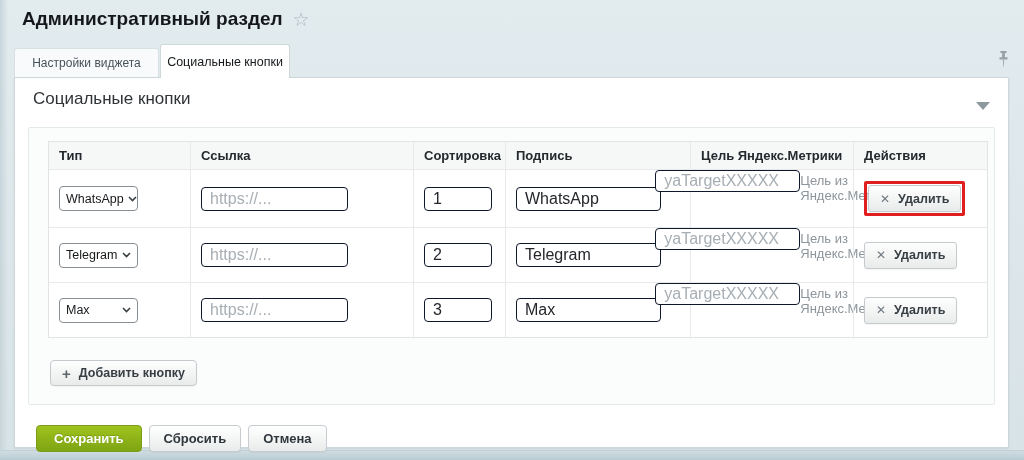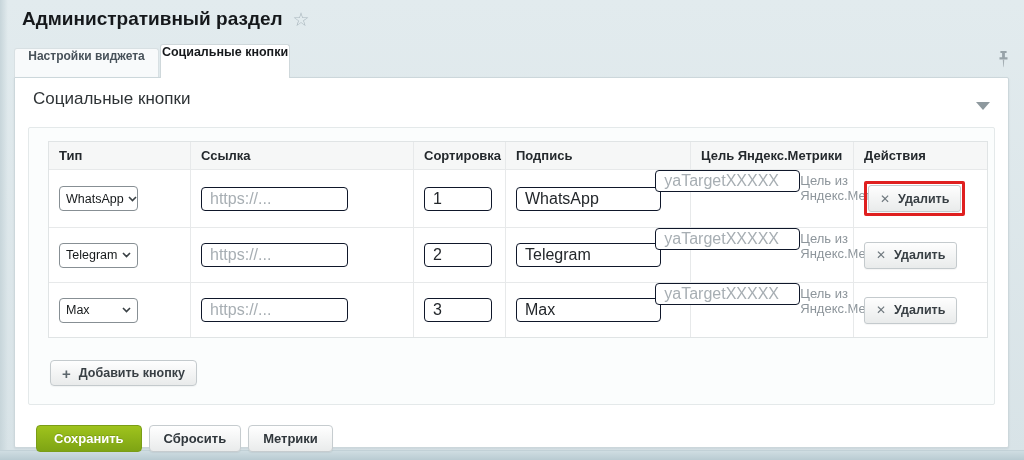--- a/index.html
+++ b/index.html
@@ -14,22 +14,22 @@
     background:linear-gradient(to right,#c7d5da,rgba(199,213,218,0));}
   .bottom-strip{position:absolute;left:0;right:0;top:450px;height:10px;
     background:linear-gradient(#cfdde2,#b9cbd2);border-top:1px solid #c3d2d8;}
 
   
   .page-header{position:absolute;left:22px;top:8px;display:flex;align-items:center;gap:10px;}
   .page-title{font-size:19px;font-weight:bold;color:#15181b;}
   .star{font-size:19px;color:#a9b6bd;line-height:1;cursor:pointer;}
 
   
-  .tab{position:absolute;display:flex;align-items:flex-start;justify-content:center;
-    font-size:12px;font-weight:bold;cursor:pointer;}
+  .tab{position:absolute;display:flex;align-items:center;justify-content:center;
+    font-size:12px;font-weight:normal;cursor:pointer;}
   .tab-inactive{left:14px;top:48px;width:145px;height:29px;
     background:#f8fafb;border:1px solid #d8e0e3;border-bottom:none;
     border-radius:3px 3px 0 0;color:#48525a;z-index:1;}
   .tab-active{left:160px;top:44px;width:130px;height:34px;
     background:#ffffff;border:1px solid #cfd8db;border-bottom:none;
     border-radius:3px 3px 0 0;color:#16191c;font-size:12.5px;z-index:3;}
 
   .pin{position:absolute;cursor:pointer;line-height:0;}
   .pin-top{left:997px;top:50px;}
   .pin-bottom{left:991px;top:422px;}
@@ -227,21 +227,21 @@
 
     <button class="gray-btn add-button">
       <span class="plus-icon">+</span>
       <span>Добавить кнопку</span>
     </button>
   </div>
 
   <div class="footer-actions">
     <button class="btn save-btn">Сохранить</button>
     <button class="btn plain-btn">Сбросить</button>
-    <button class="btn plain-btn">Метрики</button>
+    <button class="btn plain-btn">Отмена</button>
   </div>
 </div>
 
 <div class="pin pin-bottom">
   <svg width="13" height="19" viewBox="0 0 13 19">
     <path fill="#97a2a8" d="M3.4 1h6.2v2.1H7.9v4.2h2.6v2.1H2.5V7.3h2.6V3.1H3.4z"></path>
     <path fill="#a4aeb3" d="M5.8 9.4h1.4l-.4 6.6-.3 1.6-.3-1.6z"></path>
   </svg>
 </div>
 

